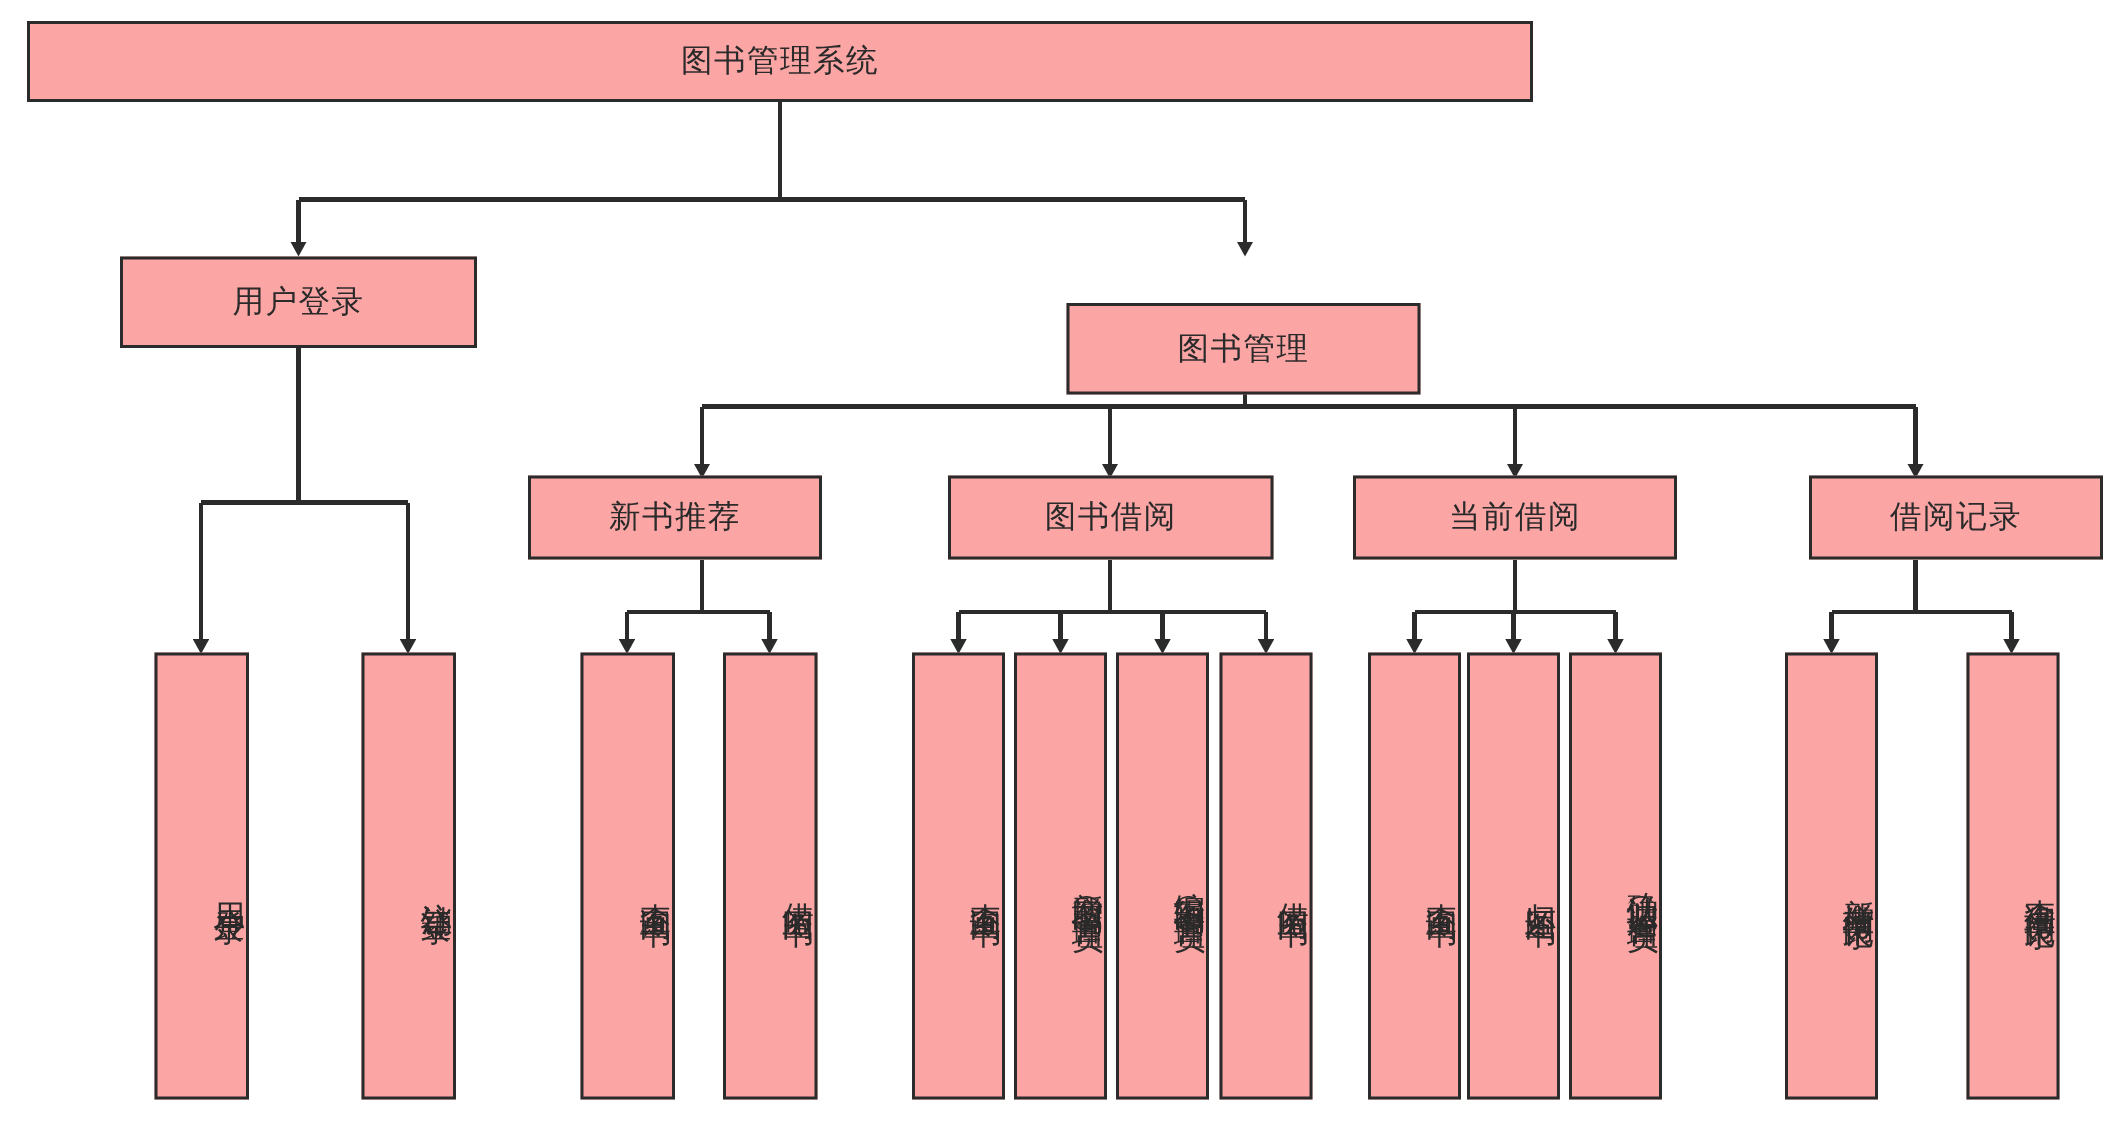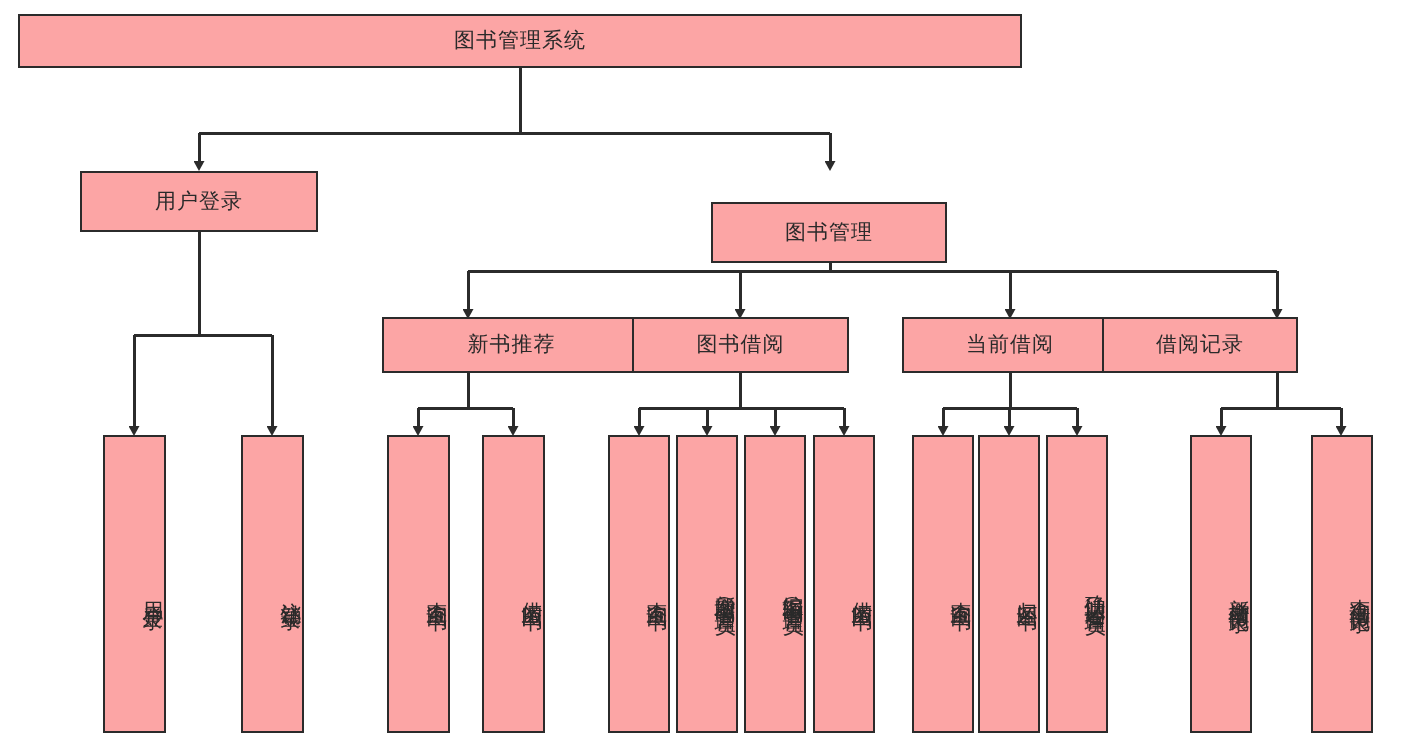--- a/index.html
+++ b/index.html
@@ -129,30 +129,30 @@
     <span>图书管理系统</span>
   </div>
 
   <div class="node horiz" style="left:80px; top:171px; width:238px; height:61px;">
     <span>用户登录</span>
   </div>
   <div class="node horiz" style="left:711px; top:171px; width:236px; height:61px;margin-top:31px;">
     <span>图书管理</span>
   </div>
 
-  <div class="node horiz" style="left:382px; top:317px; width:259px; height:56px;">
+  <div class="node horiz" style="left:352px; top:317px; width:196px; height:56px;">
     <span>新书推荐</span>
   </div>
   <div class="node horiz" style="left:632px; top:317px; width:217px; height:56px;">
     <span>图书借阅</span>
   </div>
   <div class="node horiz" style="left:902px; top:317px; width:216px; height:56px;">
     <span>当前借阅</span>
   </div>
-  <div class="node horiz" style="left:1102px; top:317px; width:196px; height:56px;">
+  <div class="node horiz" style="left:1206px; top:317px; width:196px; height:56px;">
     <span>借阅记录</span>
   </div>
 
   <div class="node vert" style="left:103px; top:435px; width:63px; height:298px;">
     <span>用户登录</span>
   </div>
   <div class="node vert" style="left:241px; top:435px; width:63px; height:298px;">
     <span>注销登录</span>
   </div>
 

